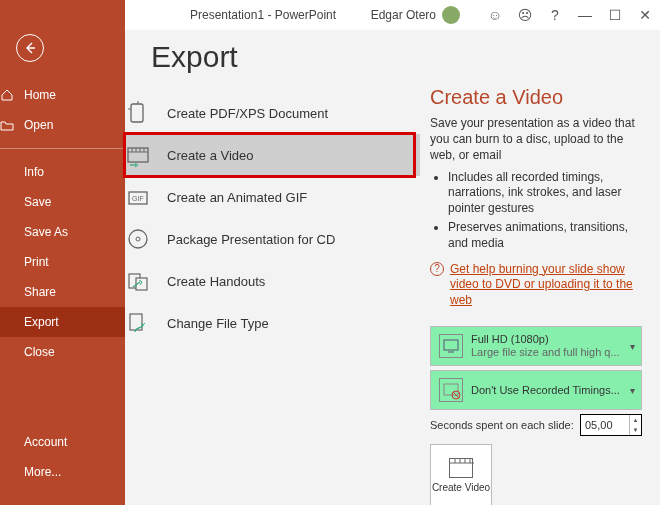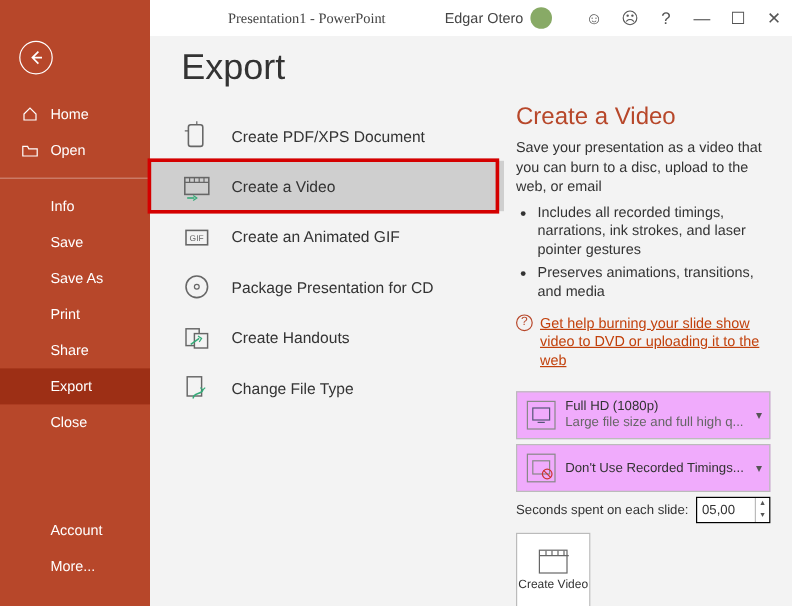--- a/index.html
+++ b/index.html
@@ -1,53 +1,53 @@
 <!DOCTYPE html>
 <html><head>
 <meta charset="utf-8">
 <style>
 * { margin: 0; padding: 0; box-sizing: border-box; font-family: "Segoe UI", Arial, sans-serif; }
 body { width: 660px; height: 505px; background: #fff; overflow: hidden; position: relative; }
 
 .titlebar { height: 30px; display: flex; align-items: center; background: #fff; font-size: 12px; color: #444; }
-.titlebar .doc { position: absolute; left: 190px; font-family: Liberation Serif, serif; }
+.titlebar .doc { position: absolute; left: 190px; }
 .titlebar .user { position: absolute; right: 200px; display: flex; align-items: center; gap: 6px; }
 .titlebar .avatar { width: 18px; height: 18px; border-radius: 50%; background: #8a6; }
 .titlebar .winbtns { position: absolute; right: 0; display: flex; }
 .titlebar .wbtn { width: 30px; height: 30px; display: flex; align-items: center; justify-content: center; color: #555; font-size: 14px; }
 
 .sidebar { position: absolute; left: 0; top: 0; width: 125px; height: 505px; background: #b7472a; color: #fff; font-size: 12px; padding-top: 34px; }
 .back { width: 28px; height: 28px; border: 1px solid #fff; border-radius: 50%; margin: 0 0 18px 16px; display: flex; align-items: center; justify-content: center; font-size: 16px; }
-.nitem { height: 30px; display: flex; align-items: center; padding-left: 18px; gap: 10px; }
+.nitem { height: 30px; display: flex; align-items: center; padding-left: 0; gap: 10px; }
 .nitem.selected { background: #9d2f15; }
 .nitem .ico { width: 14px; display: inline-flex; }
 .sep { height: 1px; background: rgba(255,255,255,0.35); margin: 8px 0; }
 .sgroup2 { margin-top: 4px; }
 .sgroup3 { position: absolute; bottom: 18px; left: 0; right: 0; }
 
 .main { position: absolute; left: 125px; top: 30px; right: 0; bottom: 0; display: flex; background: #f3f3f3; }
 .main h1 { font-size: 30px; font-weight: 300; color: #333; padding: 10px 0 18px 26px; }
 .leftcol { width: 295px; }
 .exlist { }
-.exitem { display: flex; align-items: center; height: 42px; padding-left: 26px; gap: 16px; font-size: 13px; color: #333; }
+.exitem { display: flex; align-items: center; height: 42px; gap: 16px; font-size: 13px; color: #333; }
 .exitem .eico { width: 26px; height: 26px; display: inline-flex; align-items: center; justify-content: center; color: #555; }
 .exitem.sel { background: #cfcfcf; position: relative; }
 .redbox { position: absolute; inset: -2px 4px -2px -2px; border: 3px solid #d40000; pointer-events: none; }
 
 .rightcol { flex: 1; padding: 56px 18px 0 10px; font-size: 12px; color: #333; }
 .rightcol h2 { color: #b7472a; font-size: 20px; font-weight: 400; margin-bottom: 6px; }
 .rightcol p { line-height: 1.35; margin-bottom: 6px; }
 .rightcol ul { padding-left: 18px; margin-bottom: 10px; }
 .rightcol li { margin-bottom: 4px; line-height: 1.3; }
 .help { display: flex; gap: 6px; align-items: flex-start; }
 .help .qm { color: #b7472a; border: 1px solid #b7472a; border-radius: 50%; width: 14px; height: 14px; display: inline-flex; align-items: center; justify-content: center; font-size: 10px; flex-shrink: 0; }
 .help a { color: #c2410c; text-decoration: underline; line-height: 1.3; }
 
 .controls { margin-top: 18px; }
-.dd { border: 1px solid #bbb; background: #f0abfc; height: 40px; display: flex; align-items: center; padding: 0 20px 0 8px; font-size: 11px; margin-bottom: 4px; position: relative; gap: 8px; }
+.dd { border: 1px solid #bbb; background: #86efac; height: 40px; display: flex; align-items: center; padding: 0 20px 0 8px; font-size: 11px; margin-bottom: 4px; position: relative; gap: 8px; }
 .dd .ddico { width: 24px; height: 24px; border: 1px solid #888; display: inline-flex; align-items: center; justify-content: center; flex-shrink: 0; }
 .dd .ddtxt { display: flex; flex-direction: column; line-height: 1.2; overflow: hidden; }
 .dd .ddcaret { position: absolute; right: 6px; top: 50%; transform: translateY(-50%); font-size: 10px; color: #555; }
 .secrow { display: flex; align-items: center; gap: 1px; margin-top: 4px; font-size: 11px; }
 .secrow .lbl { flex: 1; line-height: 1.2; }
 .spin { width: 62px; height: 22px; border: 1px solid #000000; background: #fff; display: flex; align-items: center; padding: 0 14px 0 4px; position: relative; font-size: 11px; }
 .spin .spbtns { position: absolute; right: 0; top: 0; bottom: 0; width: 12px; display: flex; flex-direction: column; border-left: 1px solid #bbb; }
 .spin .spbtns span { flex: 1; font-size: 6px; display: flex; align-items: center; justify-content: center; color: #555; }
 .bigbtn { width: 62px; height: 62px; border: 1px solid #bbb; background: #fff; margin-top: 8px; display: flex; flex-direction: column; align-items: center; justify-content: center; gap: 4px; font-size: 10px; text-align: center; line-height: 1.1; }
 .bigbtn .bico { width: 24px; height: 20px; border: 1px solid #666; position: relative; }

